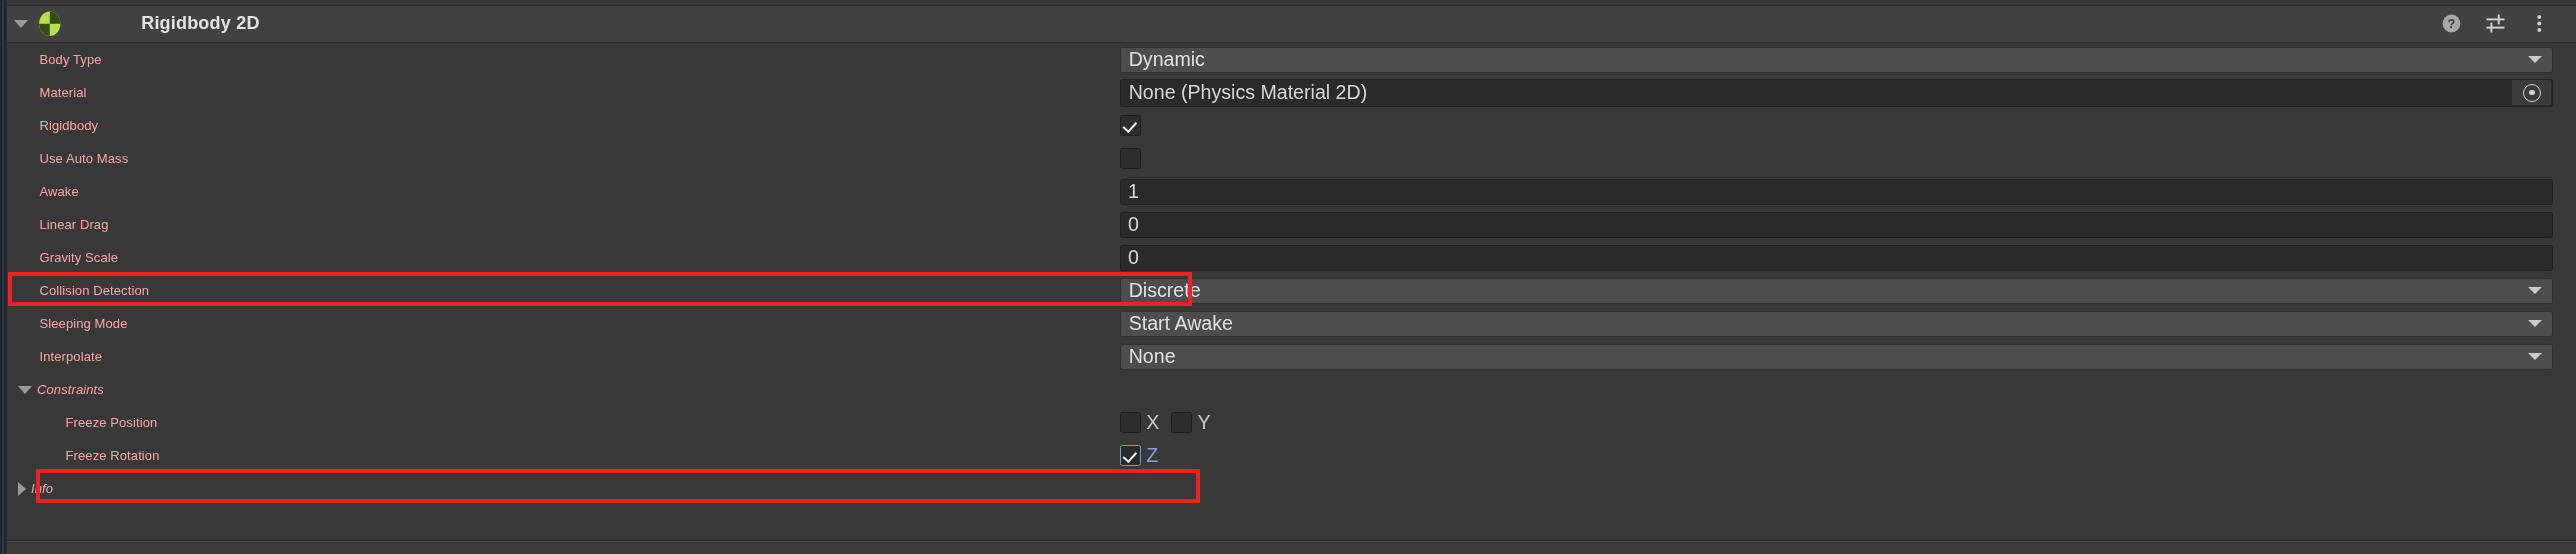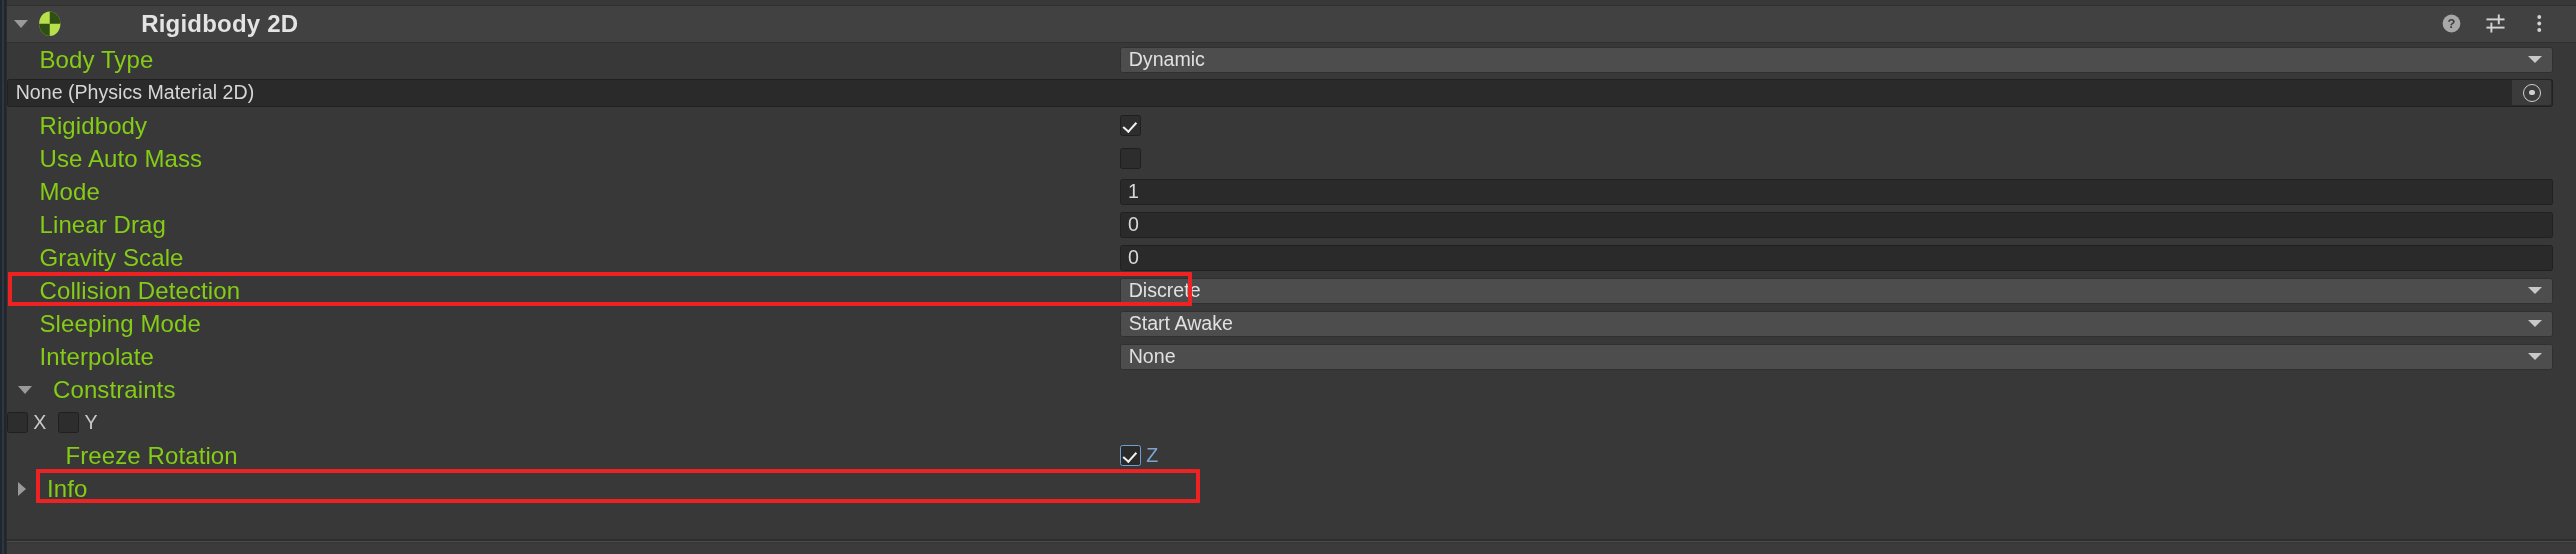--- a/index.html
+++ b/index.html
@@ -77,21 +77,21 @@
     border-left: 8.2px solid #9a9a9a;
   }
   .comp-icon {
     flex: none;
     width: 29.5px;
     height: 29.5px;
     margin-right: 8.2px;
     position: relative;
   }
   .comp-title {
-    font-size: 24px;
+    font-size: 18px;
     color: #e3e3e3;
     font-weight: bold;
     letter-spacing: 0.2px;
     margin-left: 69px;
     white-space: nowrap;
   }
   .header-spacer { flex: 1 1 auto; }
   .header-btn {
     flex: none;
     width: 44px;
@@ -112,35 +112,36 @@
   }
   .row {
     position: relative;
     height: 33px;
     display: flex;
     align-items: center;
     width: 100%;
     box-sizing: border-box;
   }
   .row-label {
-    font-size: 24px;
-    color: #84cc16;
+    font-size: 13px;
+    color: #fca5a5;
     white-space: nowrap;
     flex: none;
     padding-left: 33px;
     width: 1113px;
     box-sizing: border-box;
     letter-spacing: 0.1px;
   }
   .row-label.indent-1 { padding-left: 59px; }
   .row-label.foldout {
     padding-left: 6.5px;
     display: flex;
     align-items: center;
-    gap: 21px;
+    gap: 5px;
+    font-style: italic;
   }
   .row-label.foldout.indent-0 { padding-left: 11.5px; }
 
   .field-area {
     flex: 1 1 auto;
     height: 100%;
     display: flex;
     align-items: center;
     padding-right: 23px;
     box-sizing: border-box;
@@ -356,20 +357,21 @@
       <div class="row-label">Body Type</div>
       <div class="field-area">
         <div class="dropdown">
           <span class="dd-text">Dynamic</span>
           <span class="dd-arrow"></span>
         </div>
       </div>
     </div>
 
     <div class="row">
+      <div class="row-label">Material</div>
       <div class="field-area">
         <div class="objectfield">
           <span class="of-text">None (Physics Material 2D)</span>
           <span class="obj-picker">
             <span class="picker-ring">
               <span class="picker-dot"></span>
             </span>
           </span>
         </div>
       </div>
@@ -383,21 +385,21 @@
     </div>
 
     <div class="row">
       <div class="row-label">Use Auto Mass</div>
       <div class="field-area">
         <div class="checkbox"></div>
       </div>
     </div>
 
     <div class="row">
-      <div class="row-label">Mode</div>
+      <div class="row-label">Awake</div>
       <div class="field-area">
         <div class="numfield">
           <span class="nf-text">1</span>
         </div>
       </div>
     </div>
 
     <div class="row">
       <div class="row-label">Linear Drag</div>
       <div class="field-area">
@@ -448,20 +450,21 @@
     </div>
 
     <div class="row">
       <div class="row-label foldout indent-0">
         <span class="tri-down"></span>
         <span>Constraints</span>
       </div>
     </div>
 
     <div class="row">
+      <div class="row-label indent-1">Freeze Position</div>
       <div class="field-area">
         <div class="axis-group">
           <span class="checkbox"></span>
           <span class="axis-label">X</span>
           <span class="checkbox"></span>
           <span class="axis-label">Y</span>
         </div>
       </div>
     </div>
 

